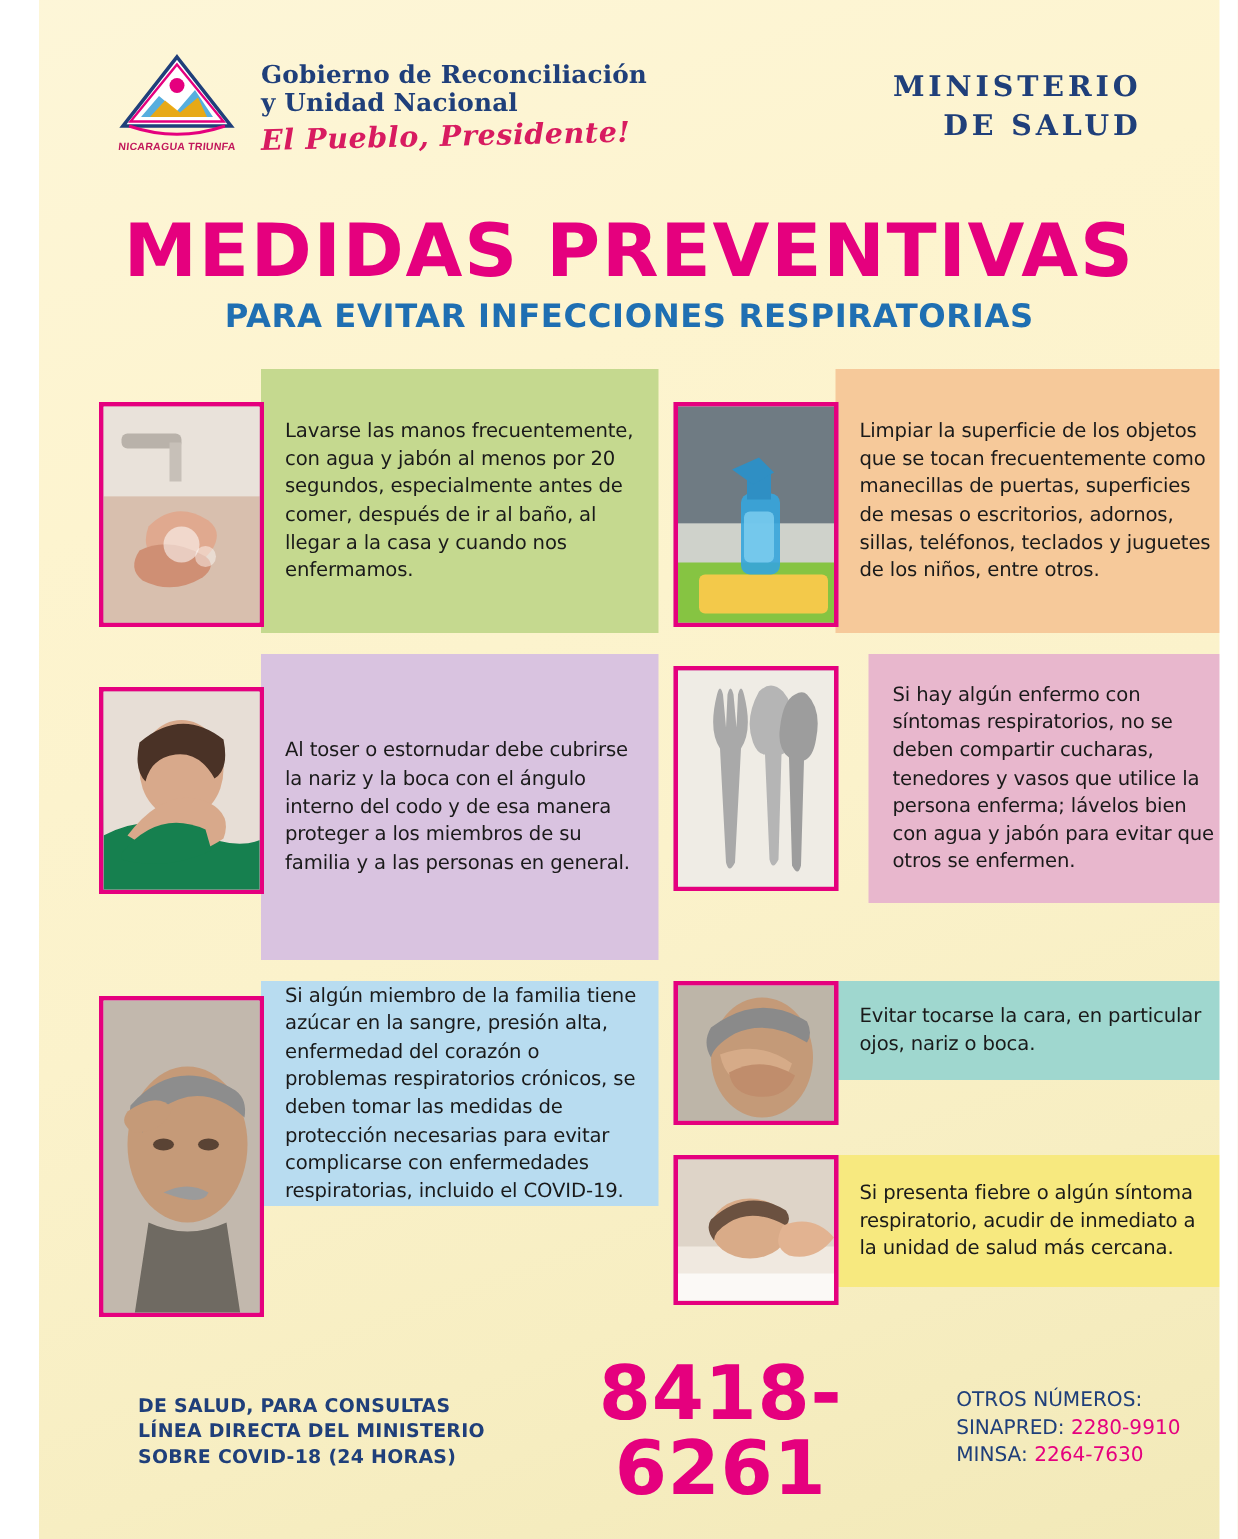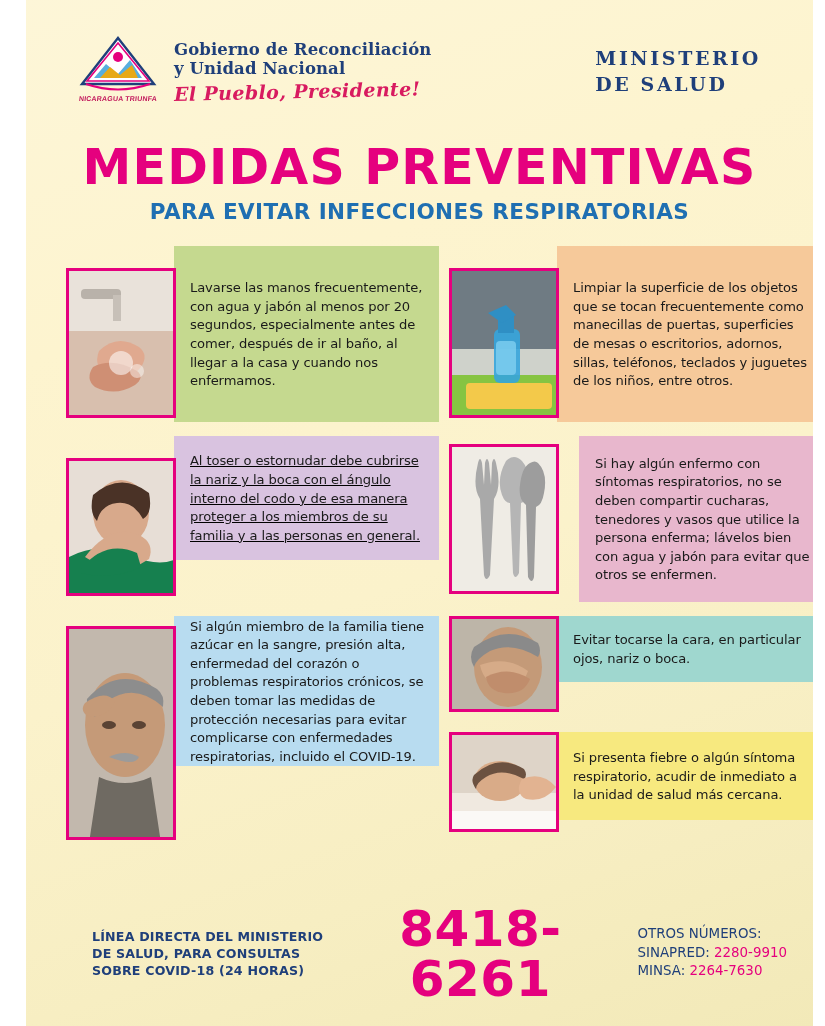--- a/index.html
+++ b/index.html
@@ -82,21 +82,21 @@
     font-weight: bold;
     font-size: 19px;
     color: #d81b60;
     margin-top: 4px;
     letter-spacing: .4px;
     transform: rotate(-1.3deg);
     transform-origin: left center;
   }
   .ministry {
     flex: 0 0 auto;
-    text-align: left;
+    text-align: right;
     padding-top: 12px;
     padding-right: 22px;
     margin-left: 20px;
   }
   .ministry div {
     font-family: "DejaVu Serif", serif;
     font-weight: bold;
     font-size: 19px;
     color: #1f3f7a;
     letter-spacing: 2.6px;
@@ -303,21 +303,21 @@
               <svg width="110" height="138" viewBox="0 0 110 138">
                 <rect x="0" y="0" width="110" height="138" fill="#e7ded6"></rect>
                 <path d="M0 96 q30 -16 62 -2 q30 14 48 2 l0 42 l-110 0z" fill="#16804f"></path>
                 <ellipse cx="52" cy="52" rx="28" ry="33" fill="#d8a98b"></ellipse>
                 <path d="M24 34 q28 -24 56 -2 q4 20 -6 26 q-10 -18 -26 -16 q-16 2 -20 18 q-8 -8 -4 -26z" fill="#4a3226"></path>
                 <path d="M16 96 q26 -34 54 -22 q16 8 10 24 q-20 14 -44 10z" fill="#d8a98b"></path>
                 <path d="M12 108 q24 -30 56 -16 l4 14 q-30 14 -60 6z" fill="#16804f"></path>
               </svg>
             </div>
           </div>
-          <div class="panel" style="background:#d9c3e0;height:124px;text-decoration:underline;">
+          <div class="panel" style="background:#d9c3e0;height:204px;">
             <p>Al toser o estornudar debe cubrirse la nariz y la boca con el ángulo interno del codo y de esa manera proteger a los miembros de su familia y a las personas en general.</p>
           </div>
         </div>
 
         <div class="card col-right" style="align-items:flex-start;gap:22px;">
           <div class="photo" style="width:110px;height:150px;margin-top:8px;">
             <div class="ph-inner" style="background:linear-gradient(180deg,#f2efe9 0%,#e4e0d8 100%);">
               <svg width="110" height="150" viewBox="0 0 110 150">
                 <rect x="0" y="0" width="110" height="150" fill="#efece5"></rect>
                 <path d="M26 16 q-6 24 2 36 l4 76 q2 8 6 0 l4 -76 q8 -12 2 -36 q-2 -8 -4 0 l-1 22 l-2 -22 q-2 -8 -4 0 l-1 22 l-2 -22 q-2 -8 -4 0z" fill="#a9a9a9"></path>
@@ -388,22 +388,22 @@
             <div class="panel" style="background:#f7e97f;height:88px;align-items:center;">
               <p>Si presenta fiebre o algún síntoma respiratorio, acudir de inmediato a la unidad de salud más cercana.</p>
             </div>
           </div>
         </div>
       </div>
     </div>
 
     <div class="footer">
       <div class="foot-left">
+        <div>DE SALUD, PARA CONSULTAS</div>
         <div>LÍNEA DIRECTA DEL MINISTERIO</div>
-        <div>DE SALUD, PARA CONSULTAS</div>
         <div>SOBRE COVID-18 (24 HORAS)</div>
       </div>
       <div class="foot-phone">8418-6261</div>
       <div class="foot-right">
         <div>OTROS NÚMEROS:</div>
         <div>
           <span>SINAPRED:</span>
           <span class="num">2280-9910</span>
         </div>
         <div>

